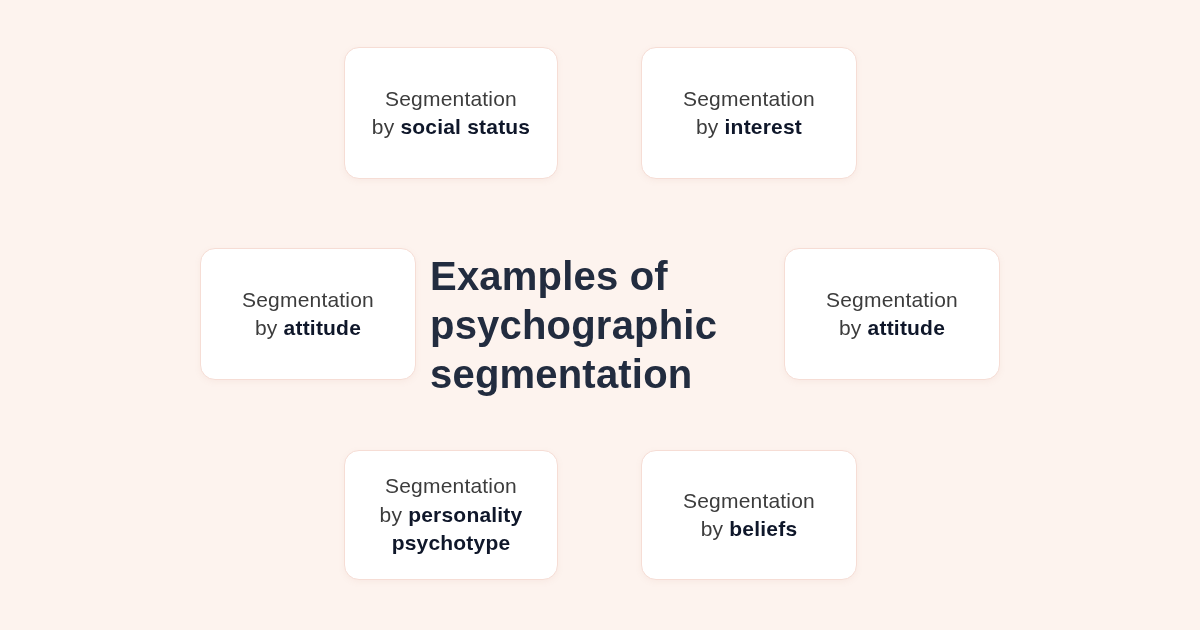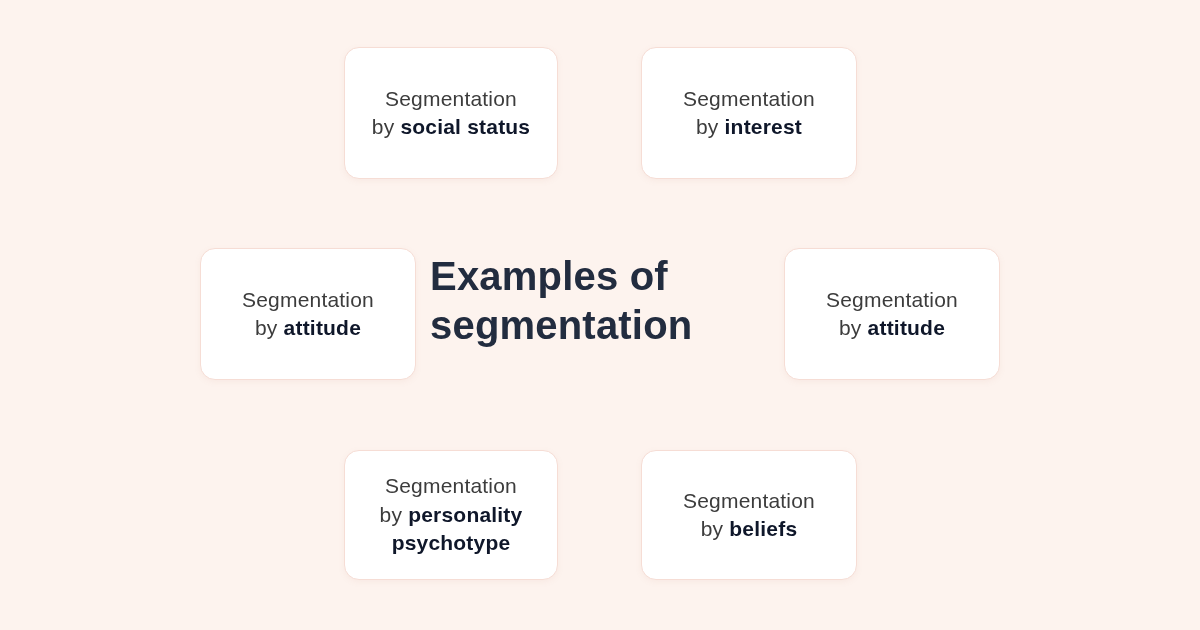--- a/index.html
+++ b/index.html
@@ -91,20 +91,21 @@
   <div class="card card-attitude">
     <div class="card-text">
       <span class="prefix">Segmentation</span>
       <span class="connector">by</span>
       <span class="keyword">attitude</span>
     </div>
   </div>
 
   <div class="center-title">
     <span>Examples of</span>
+    <span>psychographic</span>
     <span>segmentation</span>
   </div>
 
   <div class="card card-beliefs">
     <div class="card-text">
       <span class="prefix">Segmentation</span>
       <span class="connector">by</span>
       <span class="keyword">attitude</span>
     </div>
   </div>

